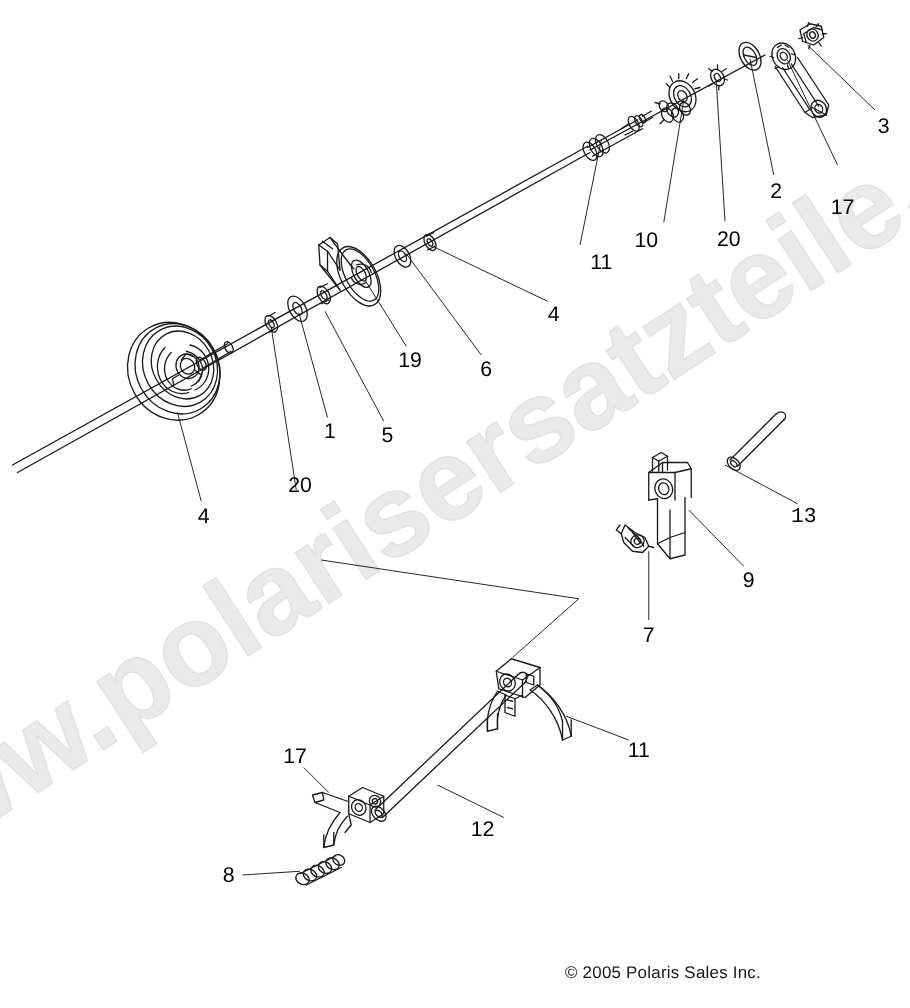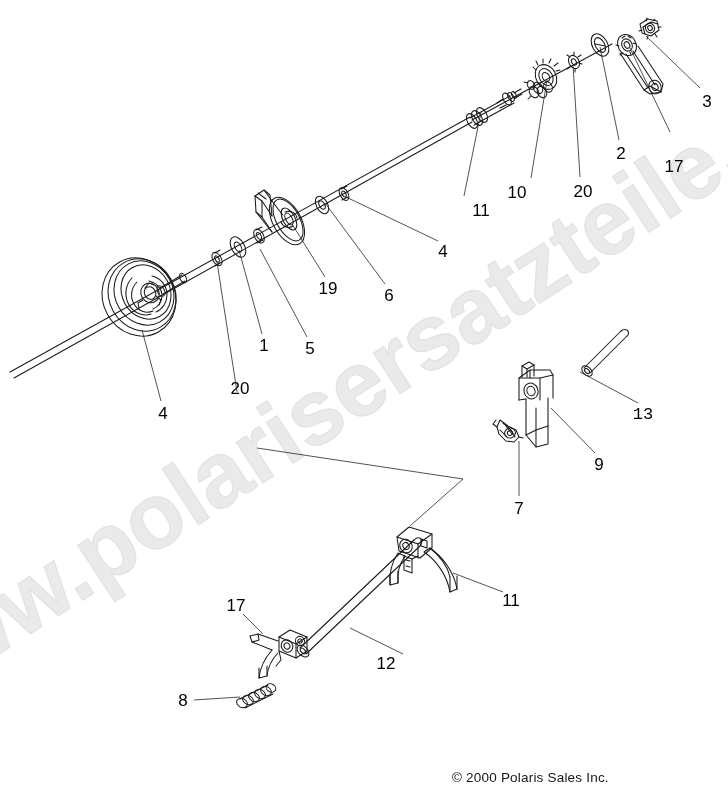--- a/index.html
+++ b/index.html
@@ -355,15 +355,15 @@
       <div class="callout" style="left: 163px; top: 413px;">4</div>
       <div class="callout" style="left: 643px; top: 414px; font-family: Liberation Mono, monospace;">13</div>
       <div class="callout" style="left: 599px; top: 464px;">9</div>
       <div class="callout" style="left: 519px; top: 508px;">7</div>
       <div class="callout" style="left: 511px; top: 600px;">11</div>
       <div class="callout" style="left: 386px; top: 663px;">12</div>
       <div class="callout" style="left: 236px; top: 605px;">17</div>
       <div class="callout" style="left: 183px; top: 700px;">8</div>
     </div>
 
-  <div id="copyright">© 2000 Polaris Sales Inc.</div>
+  <div id="copyright">© 2005 Polaris Sales Inc.</div>
 
 </div>
 
 </body></html>

